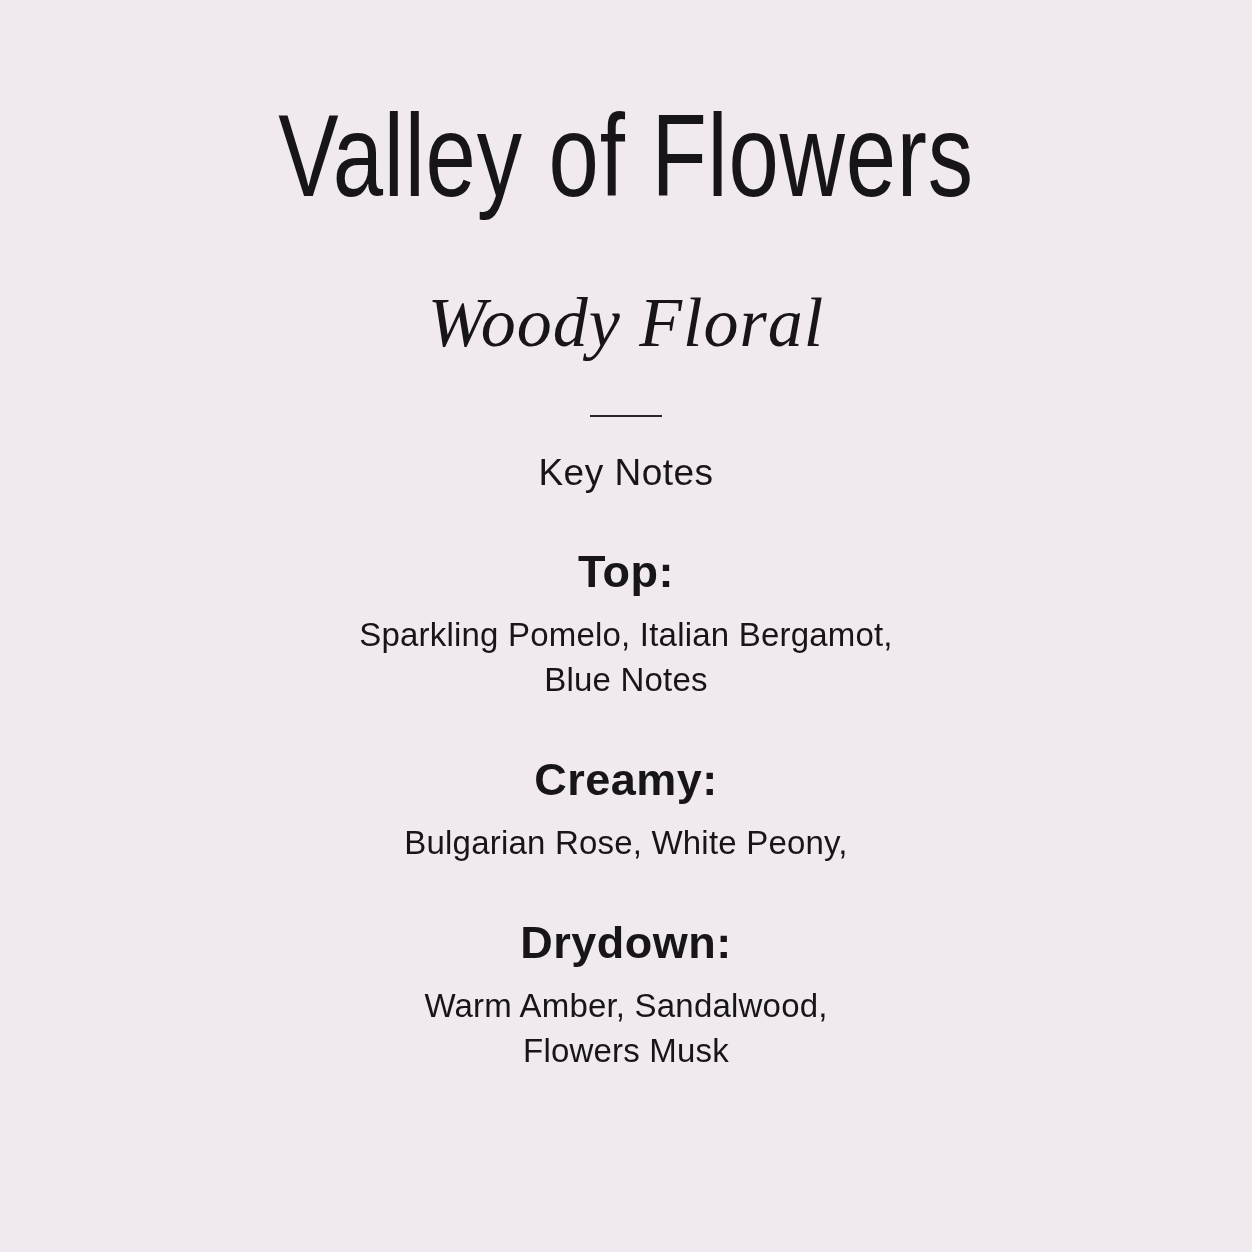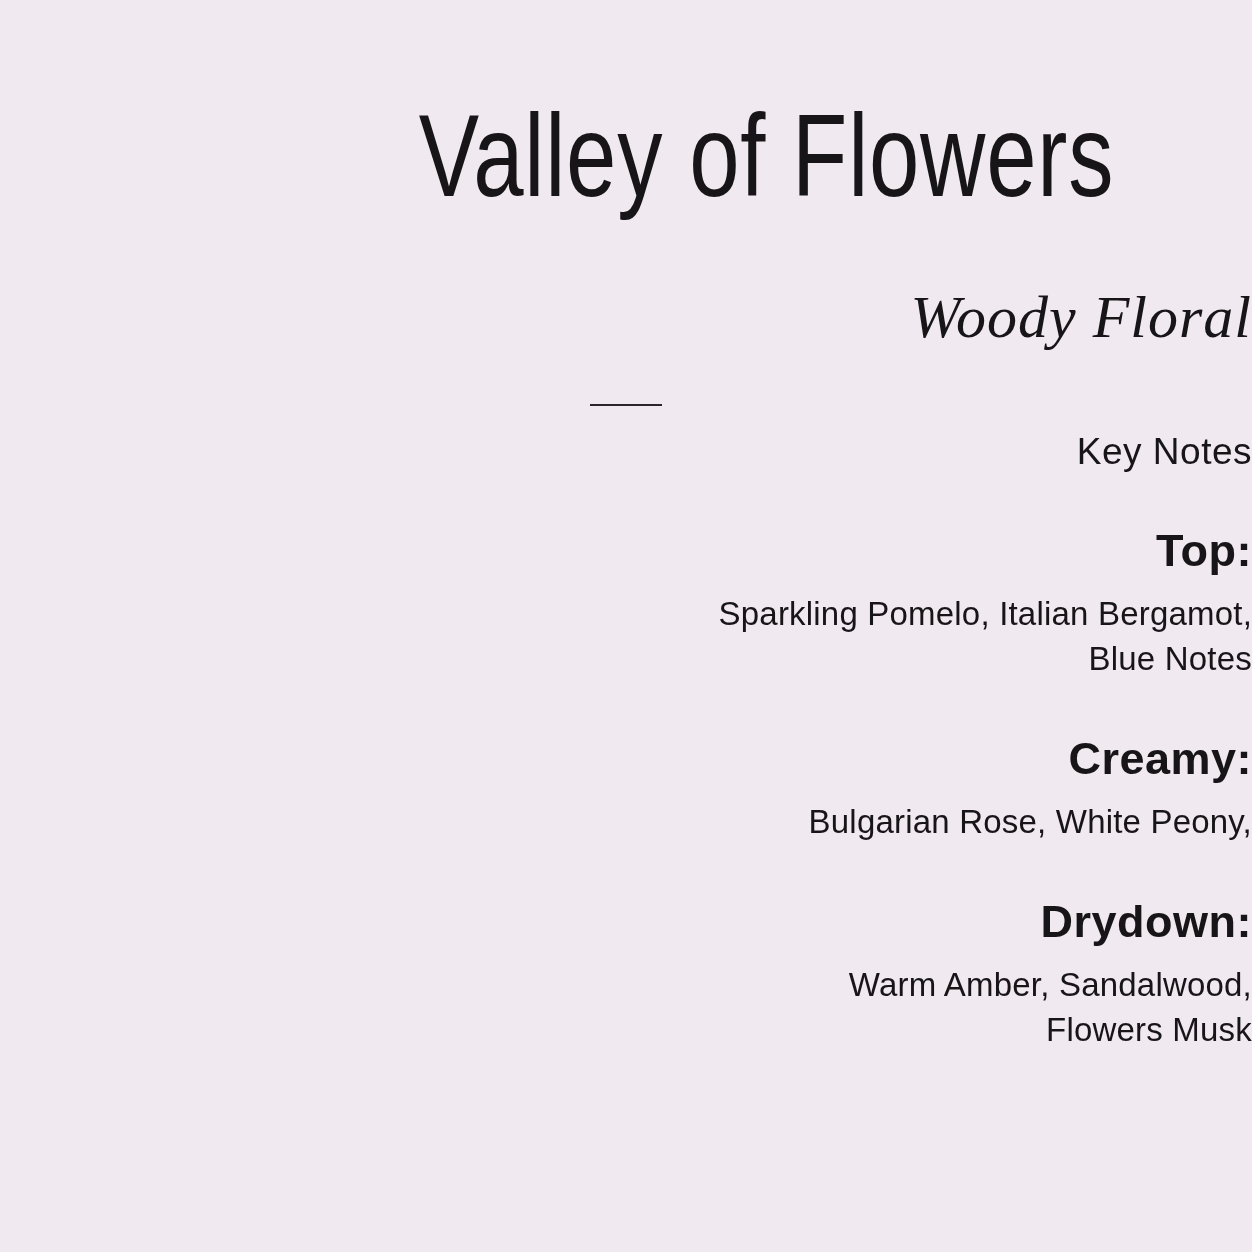--- a/index.html
+++ b/index.html
@@ -11,52 +11,52 @@
     height: 1252px;
     overflow: hidden;
     background: #F0EAF0;
     color: #181518;
     font-family: "Liberation Sans", sans-serif;
     -webkit-font-smoothing: antialiased;
   }
   .card {
     width: 1252px;
     height: 1208px;
-    text-align: right;
+    text-align: center;
     box-sizing: border-box;
     padding-top: 96px;
   }
   .title {
     margin: 0;
     font-size: 116px;
     font-weight: 500;
     line-height: 1.05;
     letter-spacing: 1px;
     transform: scaleX(0.78);
     transform-origin: 50% 50%;
     white-space: nowrap;
   }
   .subtitle {
     margin: 66px 0 0 0;
     font-family: "Liberation Serif", serif;
     font-style: italic;
     font-weight: 400;
-    font-size: 60px;
+    font-size: 70px;
     line-height: 1.1;
     letter-spacing: 1px;
   }
   .divider {
     width: 72px;
     height: 0;
     border: none;
     border-top: 2px solid #2a252a;
     margin: 54px auto 0 auto;
   }
   .key-notes-heading {
-    margin: 24px 0 0 0;
+    margin: 34px 0 0 0;
     font-size: 37px;
     font-weight: 400;
     line-height: 1.2;
     letter-spacing: 0.5px;
   }
   .note-section {
     margin-top: 50px;
   }
   .note-label {
     margin: 0;

